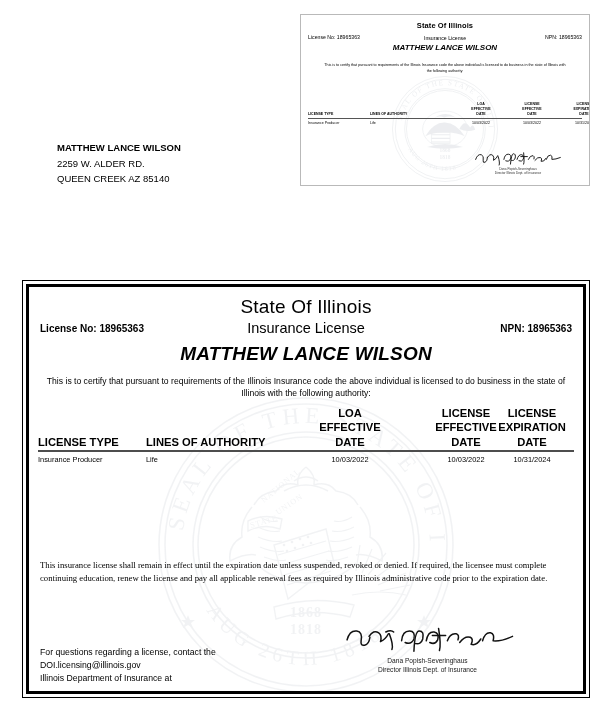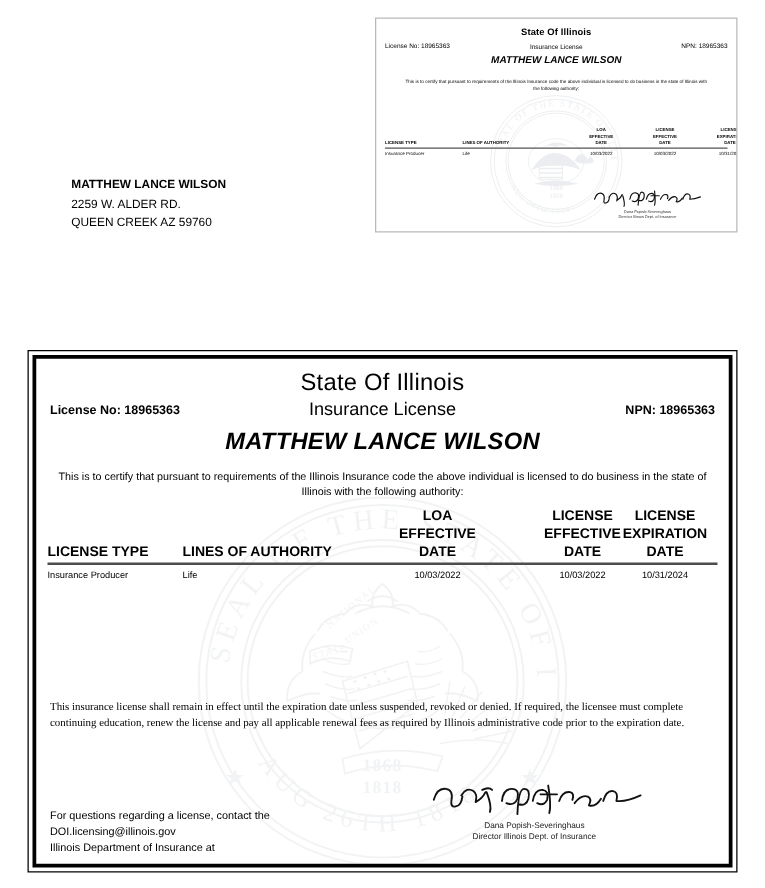--- a/index.html
+++ b/index.html
@@ -422,21 +422,21 @@
       <div class="mini-sig-line1">Dana Popish-Severinghaus</div>
       <div class="mini-sig-line2">Director Illinois Dept. of Insurance</div>
     </div>
 
   </div>
 </div>
 
 <div class="address-block">
   <div class="address-name">MATTHEW LANCE WILSON</div>
   <div>2259 W. ALDER RD.</div>
-  <div>QUEEN CREEK AZ 59760</div>
+  <div>QUEEN CREEK AZ 85140</div>
 </div>
 
 <div class="license">
   <div class="license-inner">
 
     <svg class="seal" viewBox="0 0 300 300" aria-hidden="true">
       <g fill="none" stroke="#9aa3ae" stroke-width="1.6">
         <circle cx="150" cy="150" r="147"></circle>
         <circle cx="150" cy="150" r="141"></circle>
         <circle cx="150" cy="150" r="113"></circle>

